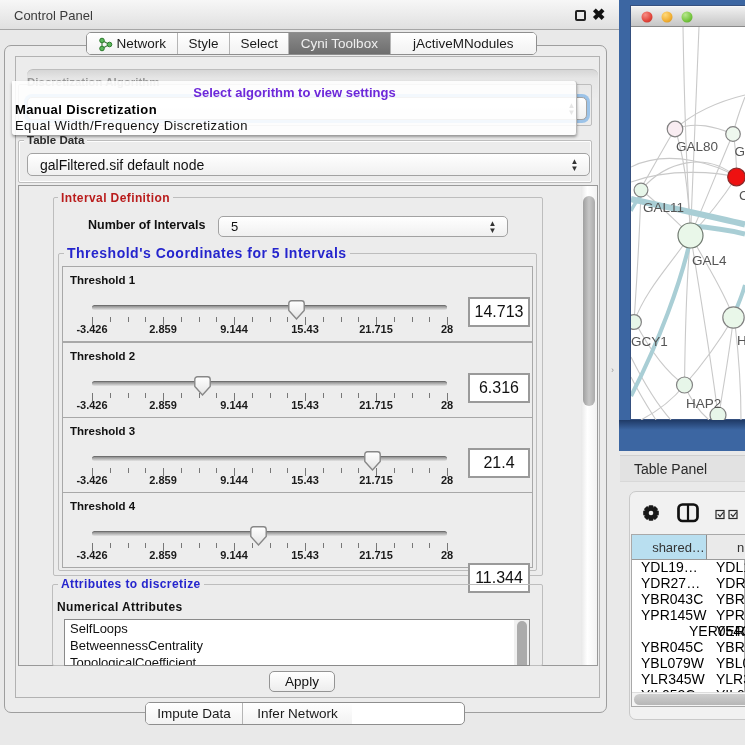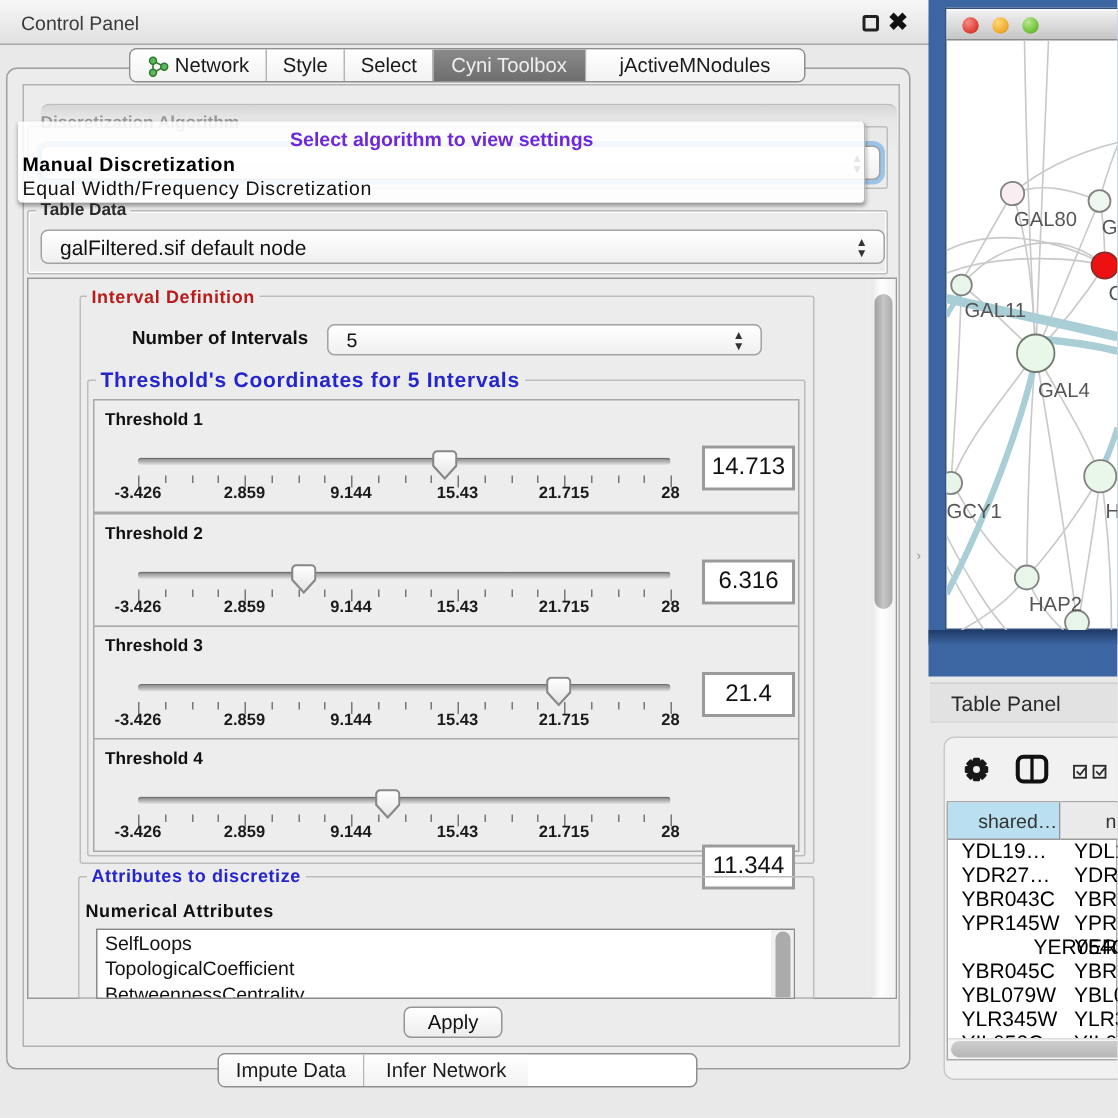--- a/index.html
+++ b/index.html
@@ -309,22 +309,22 @@
     </svg>
     <div class="vbox" style="top:46px;margin-top:24px;">11.344</div>
   </div>
     </div>
 
   <div class="grp" style="left:52px; top:584px; width:491px; height:82px; box-shadow:none;"></div>
   <div class="gtitle" style="left:58px; top:577px; font-size:12px; letter-spacing:0.4px; font-weight:bold; color:#2525cd;">Attributes to discretize</div>
   <div class="abs" style="left:57px; top:600px; font-size:12px; letter-spacing:0.4px; font-weight:bold; color:#111;">Numerical Attributes</div>
   <div class="abs" id="list">
     <div>SelfLoops</div>
+    <div>BetweennessCentrality</div>
     <div>TopologicalCoefficient</div>
-    <div>BetweennessCentrality</div>
   </div>
   <div class="abs" style="left:514px; top:620px; width:15px; height:45px; background:#f0f0f0;"></div>
   <div class="abs" style="left:517px; top:621px; width:10px; height:44px; background:#ababab; border-radius:5px 5px 0 0;"></div>
 
   <div class="abs" id="applybtn">Apply</div>
 
   <div class="seg" style="left:145px; top:702px; width:320px;">
     <div class="s" style="width:97px;">Impute Data</div>
     <div class="s" style="width:109px;">Infer Network</div>
   </div>

